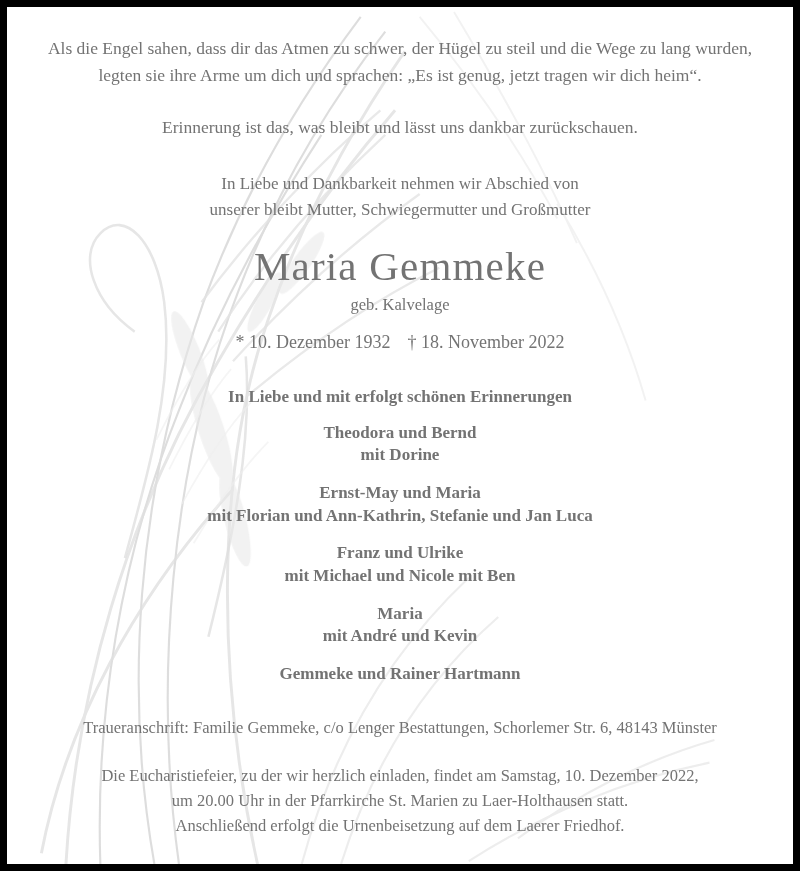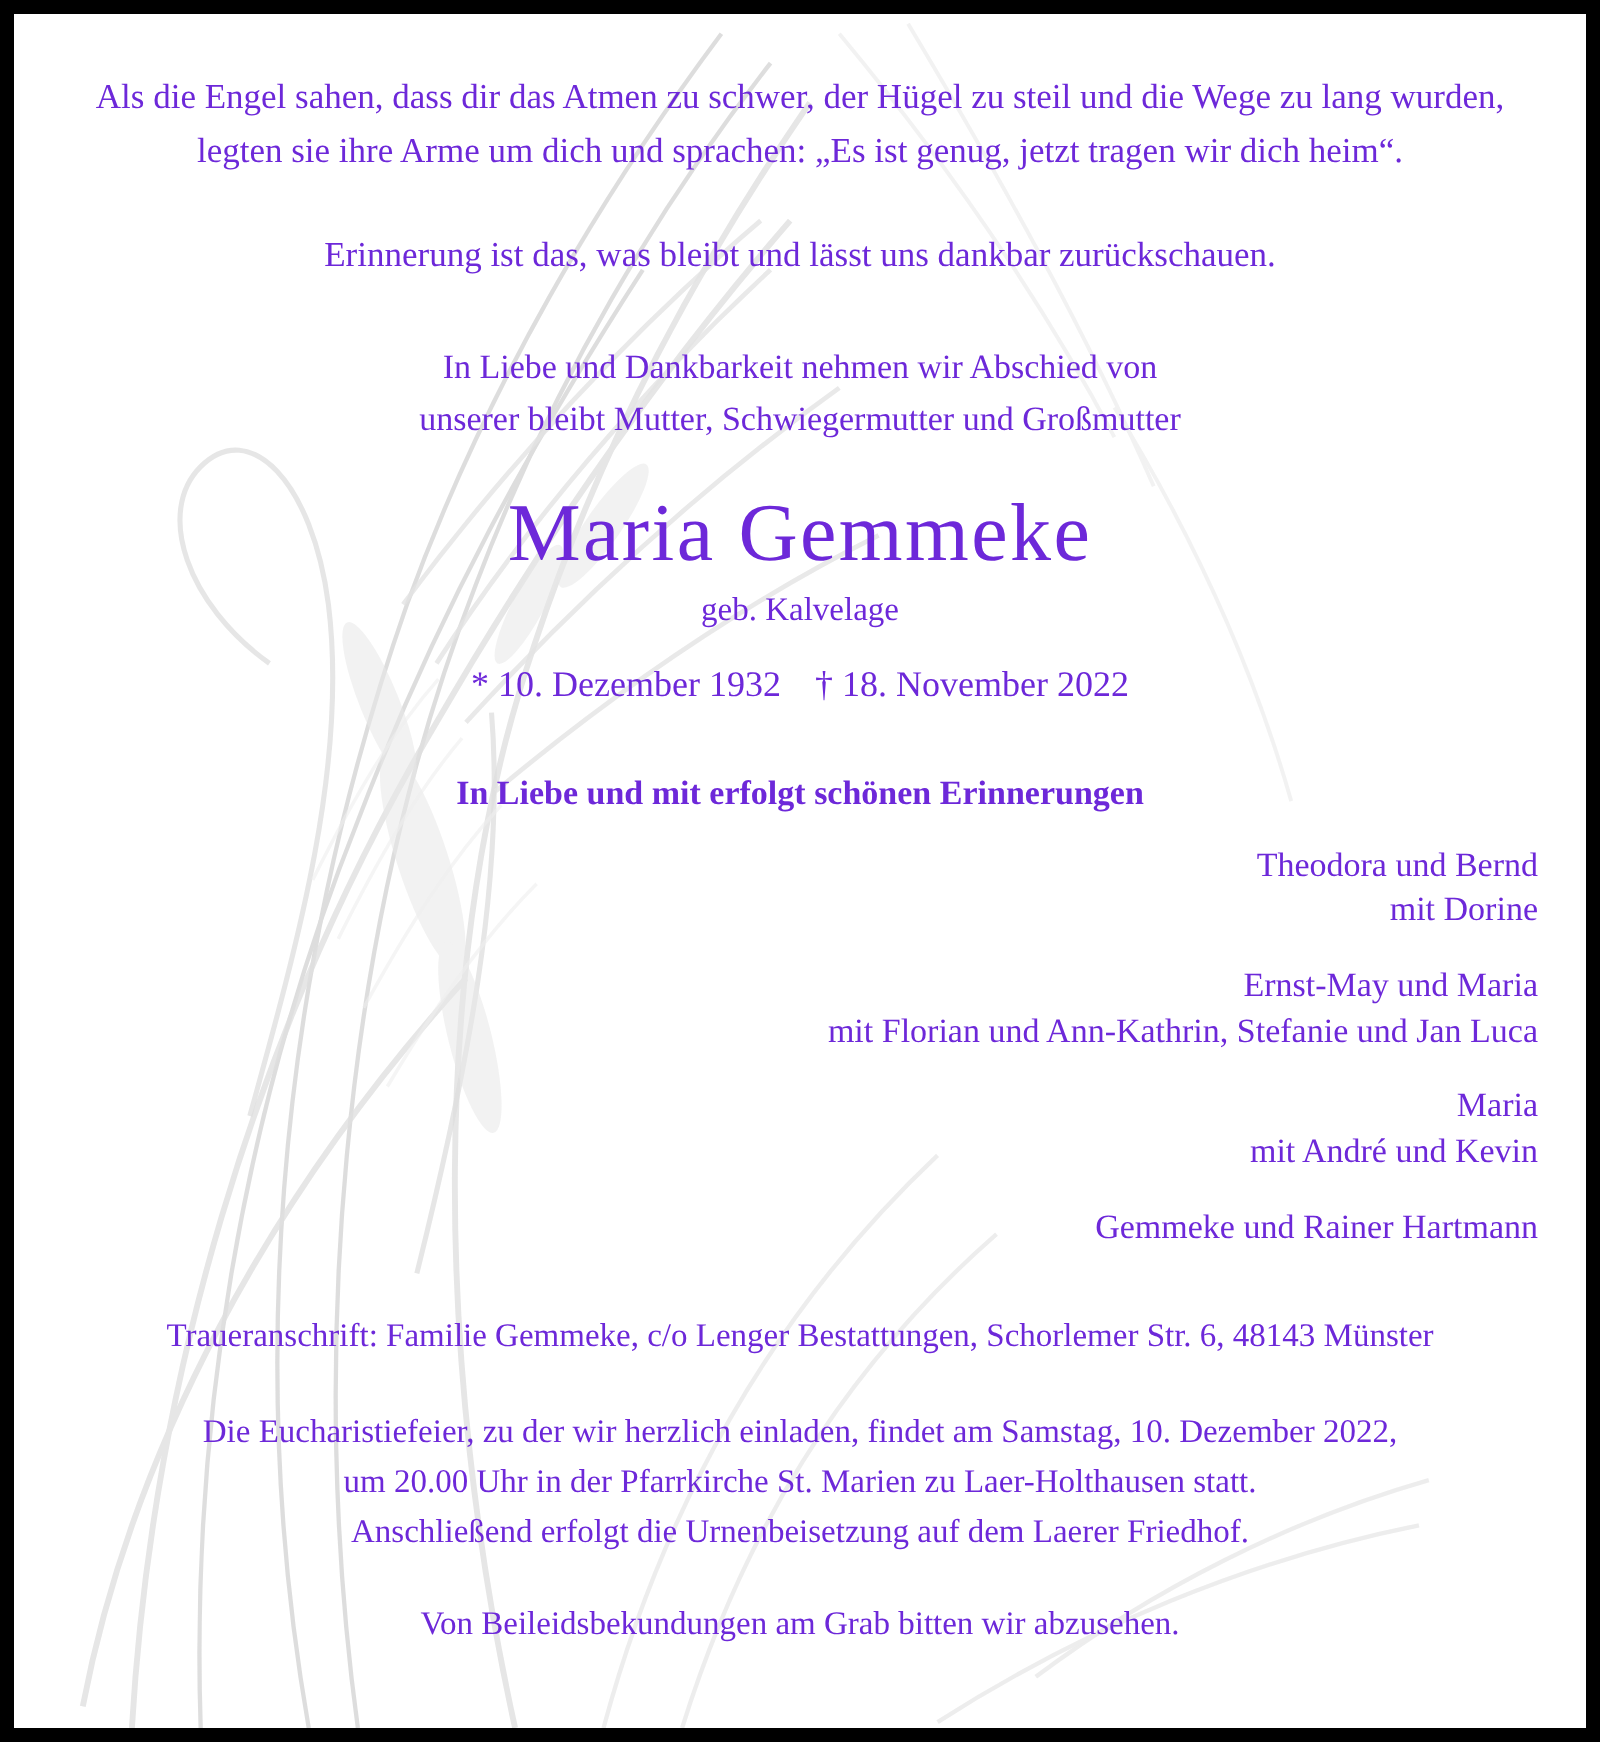--- a/index.html
+++ b/index.html
@@ -33,21 +33,21 @@
   }
 
   .content {
     position: relative;
     z-index: 1;
     box-sizing: border-box;
     width: 100%;
     height: 100%;
     padding: 20px 24px 14px 24px;
     text-align: center;
-    color: #6d28d9;
+    color: #737373;
   }
 
   .verse {
     font-size: 17.5px;
     line-height: 1.52;
     margin: 8px auto 0 auto;
     max-width: 748px;
   }
 
   .verse-2 {
@@ -86,24 +86,23 @@
     font-size: 17px;
     font-weight: bold;
     margin: 34px 0 0 0;
   }
 
   .family {
     margin: 0;
   }
   .family-group {
     margin-top: 15px;
-    font-weight: normal;
+    font-weight: bold;
     font-size: 17px;
     line-height: 1.33;
-    text-align: right;
   }
   .family-group .names { display: block; }
   .family-group .withs { display: block; }
 
   .address {
     font-size: 16.5px;
     margin: 33px 0 0 0;
   }
 
   .service {
@@ -191,20 +190,24 @@
     <div class="family">
       <div class="family-group">
         <span class="names">Theodora und Bernd</span>
         <span class="withs">mit Dorine</span>
       </div>
       <div class="family-group">
         <span class="names">Ernst-May und Maria</span>
         <span class="withs">mit Florian und Ann-Kathrin, Stefanie und Jan Luca</span>
       </div>
       <div class="family-group">
+        <span class="names">Franz und Ulrike</span>
+        <span class="withs">mit Michael und Nicole mit Ben</span>
+      </div>
+      <div class="family-group">
         <span class="names">Maria</span>
         <span class="withs">mit André und Kevin</span>
       </div>
       <div class="family-group">
         <span class="names">Gemmeke und Rainer Hartmann</span>
       </div>
     </div>
 
     <p class="address">Traueranschrift: Familie Gemmeke, c/o Lenger Bestattungen, Schorlemer Str. 6, 48143 Münster</p>
 

